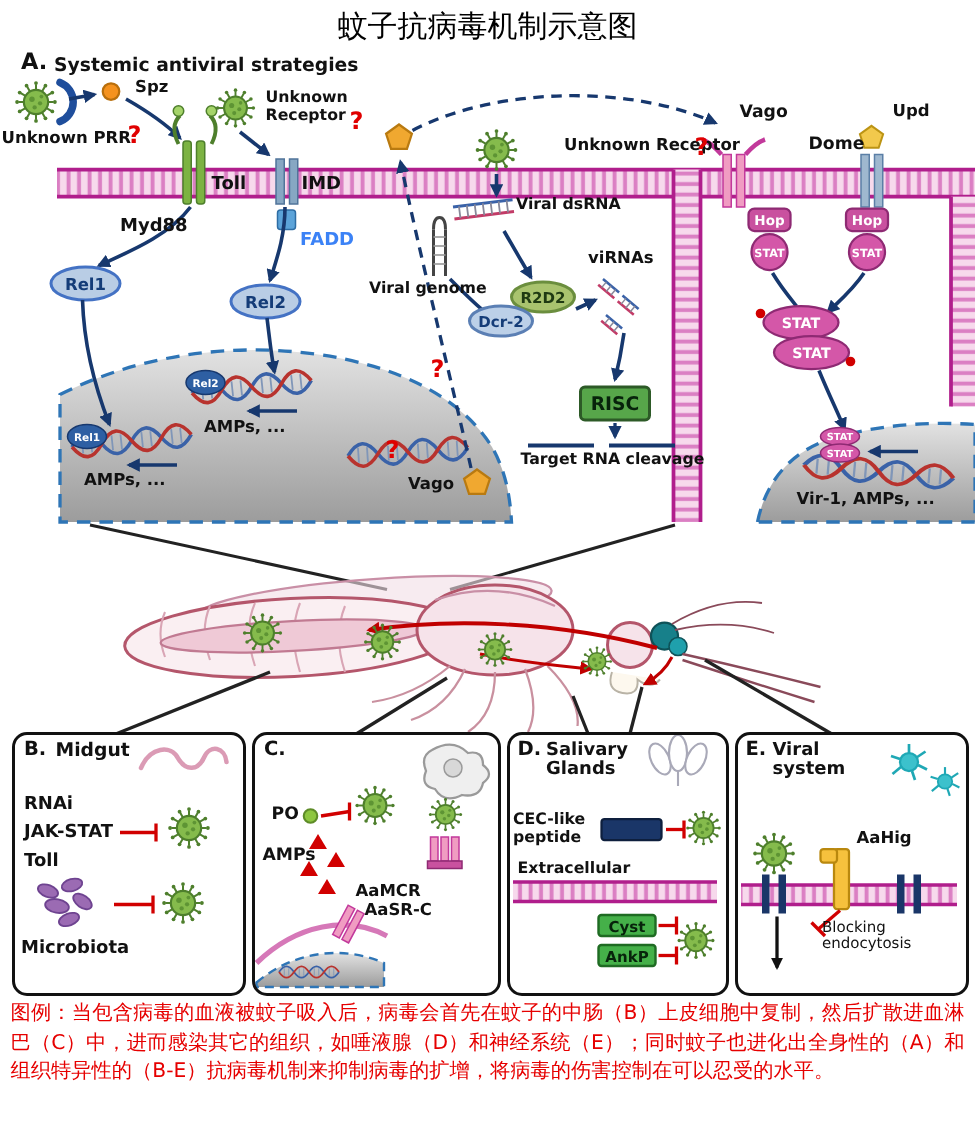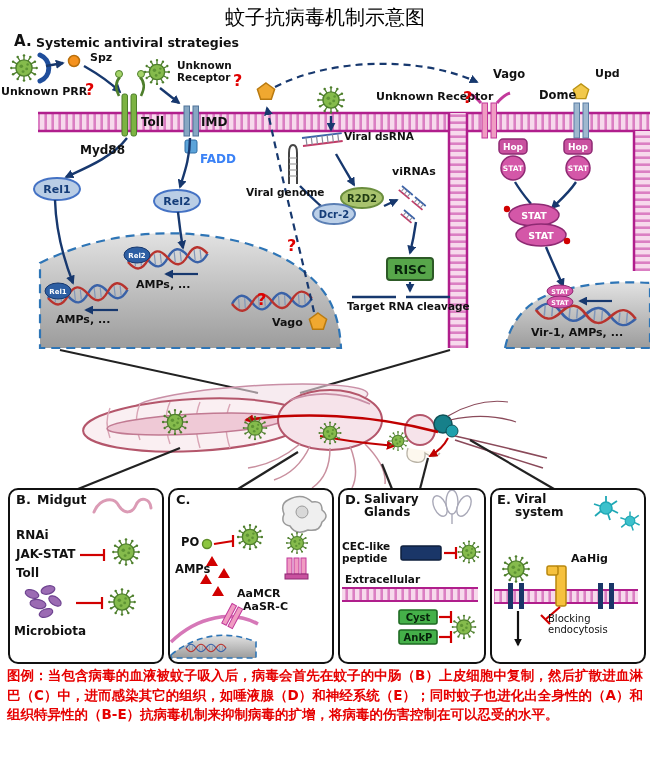--- a/index.html
+++ b/index.html
@@ -6,21 +6,21 @@
   #fig{position:relative;width:650px;height:759px;background:#fff;overflow:hidden;
        font-family:"DejaVu Sans","Liberation Sans",sans-serif;}
   #fig svg{position:absolute;left:0;top:0}
   svg text{font-family:"DejaVu Sans","Liberation Sans",sans-serif;font-weight:bold}
   .lb{position:absolute;font-weight:bold;color:#111;white-space:nowrap;line-height:1.12;z-index:3}
   .wrap{white-space:normal}
   .red{color:#E00000}
   .blue{color:#3b82f6}
   .pbox{position:absolute;border:2.2px solid #111;border-radius:10px;background:transparent;z-index:2;pointer-events:none}
   #title{position:absolute;left:0;top:4px;width:650px;text-align:center;font-size:20px;font-weight:normal;z-index:3}
-  #caption{position:absolute;left:7px;top:666px;width:636px;font-size:13.5px;font-weight:bold;
+  #caption{position:absolute;left:7px;top:666px;width:636px;font-size:13.5px;font-weight:normal;
            color:#E60000;line-height:1.45;text-align:justify;z-index:3}
 </style>
 </head>
 <body>
 
 <div id="fig">
 
   <div id="title">蚊子抗病毒机制示意图</div>
 
   <svg width="650" height="759" viewBox="0 0 650 759">

